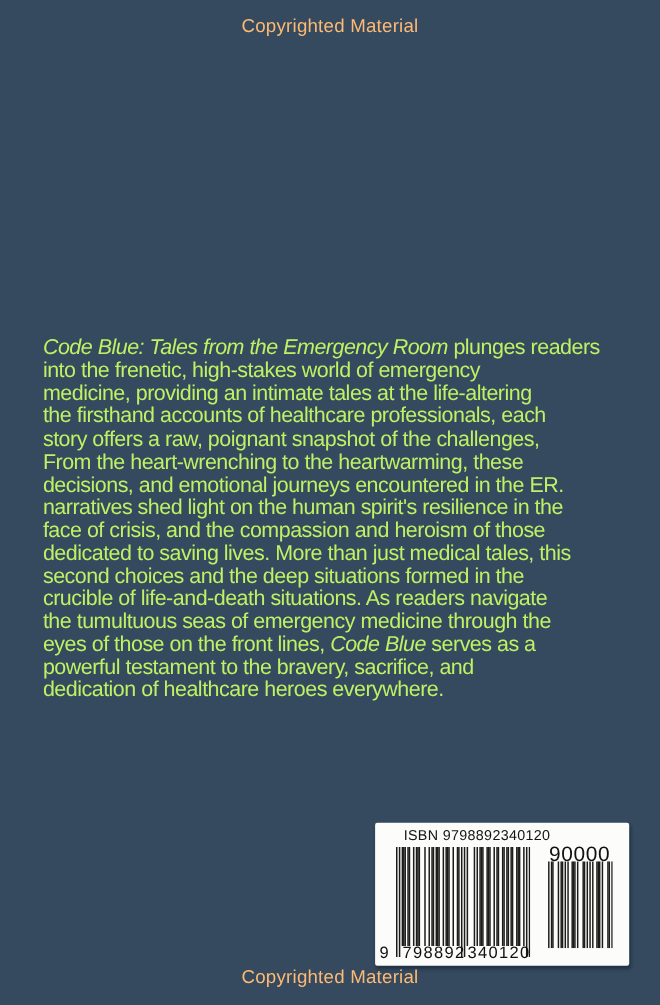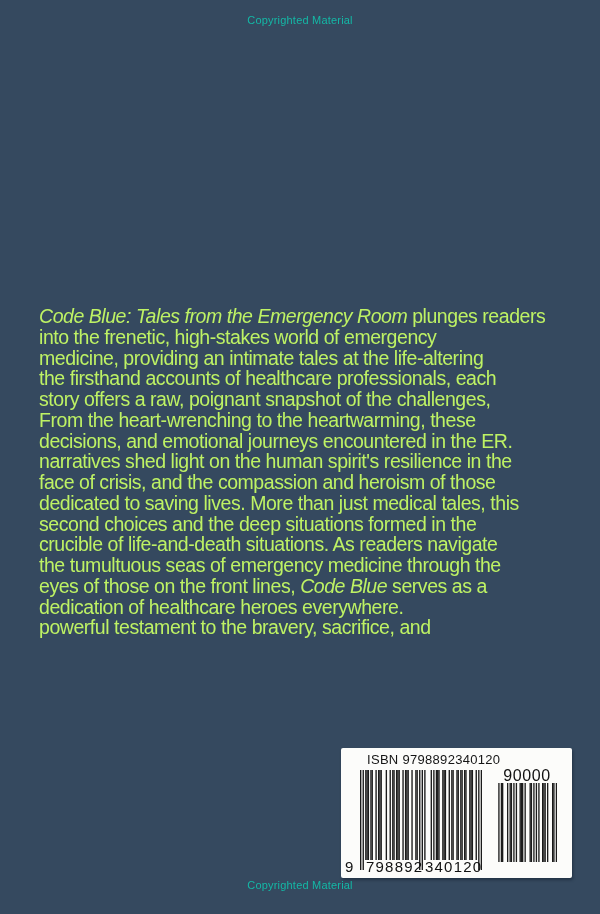--- a/index.html
+++ b/index.html
@@ -3,21 +3,21 @@
 <meta charset="utf-8">
 <style>
   html,body{margin:0;padding:0;background:#fff;}
   .cover{
     position:relative;width:600px;height:914px;overflow:hidden;
     background:#35495f;
     font-family:"Liberation Sans","DejaVu Sans",sans-serif;
   }
   .wm{
     position:absolute;left:0;right:0;text-align:center;
-    font-size:11px;letter-spacing:0.2px;color:#14b8a6;
+    font-size:17px;letter-spacing:0.2px;color:#fdba74;
   }
   .wm-top{top:14px;}
   .wm-bottom{top:879px;}
   .synopsis{
     position:absolute;left:39px;top:261px;width:540px;
     color:#bef264;font-size:19.5px;letter-spacing:-0.45px;margin-top:44px;
   }
   .synopsis .line{height:20.75px;white-space:nowrap;}
   .synopsis .it{font-style:italic;}
   .barcode-box{
@@ -33,21 +33,21 @@
   .ean13{position:absolute;left:19px;top:22px;}
   .ean5{position:absolute;left:156px;top:35px;}
   .bdigit{
     position:absolute;top:111px;font-size:15px;line-height:16px;color:#111;
   }
   .d9{left:4px;}
   .dg1{left:25px;width:56px;text-align:center;letter-spacing:1.2px;}
   .dg2{left:84px;width:56px;text-align:center;letter-spacing:1.2px;}
   .supp-num{
     position:absolute;left:153px;top:19px;width:66px;text-align:center;
-    font-size:16px;letter-spacing:0.6px;color:#111;
+    font-size:19px;letter-spacing:0.6px;color:#111;
   }
 </style>
 </head>
 <body>
 
 <div class="cover">
 
   <div class="wm wm-top">Copyrighted Material</div>
 
   <div class="synopsis">
@@ -58,22 +58,22 @@
       <div class="line"><span>story offers a raw, poignant snapshot of the challenges,</span></div>
       <div class="line"><span>From the heart-wrenching to the heartwarming, these</span></div>
       <div class="line"><span>decisions, and emotional journeys encountered in the ER.</span></div>
       <div class="line"><span>narratives shed light on the human spirit's resilience in the</span></div>
       <div class="line"><span>face of crisis, and the compassion and heroism of those</span></div>
       <div class="line"><span>dedicated to saving lives. More than just medical tales, this</span></div>
       <div class="line"><span>second choices and the deep situations formed in the</span></div>
       <div class="line"><span>crucible of life-and-death situations. As readers navigate</span></div>
       <div class="line"><span>the tumultuous seas of emergency medicine through the</span></div>
       <div class="line"><span>eyes of those on the front lines, </span><span class="it">Code Blue</span><span> serves as a</span></div>
+      <div class="line"><span>powerful testament to the bravery, sacrifice, and</span></div>
       <div class="line"><span>dedication of healthcare heroes everywhere.</span></div>
-      <div class="line"><span>powerful testament to the bravery, sacrifice, and</span></div>
     </div>
 
   <div class="barcode-box">
     <div class="isbn">ISBN 9798892340120</div>
 
     <svg class="ean13" xmlns="http://www.w3.org/2000/svg" width="122" height="100" viewBox="0 0 122 100">
         <g fill="#1b1b1b">
           <rect x="0.00" y="0" width="1.36" height="100"></rect>
           <rect x="2.57" y="0" width="1.36" height="100"></rect>
           <rect x="5.14" y="0" width="1.36" height="90"></rect>

